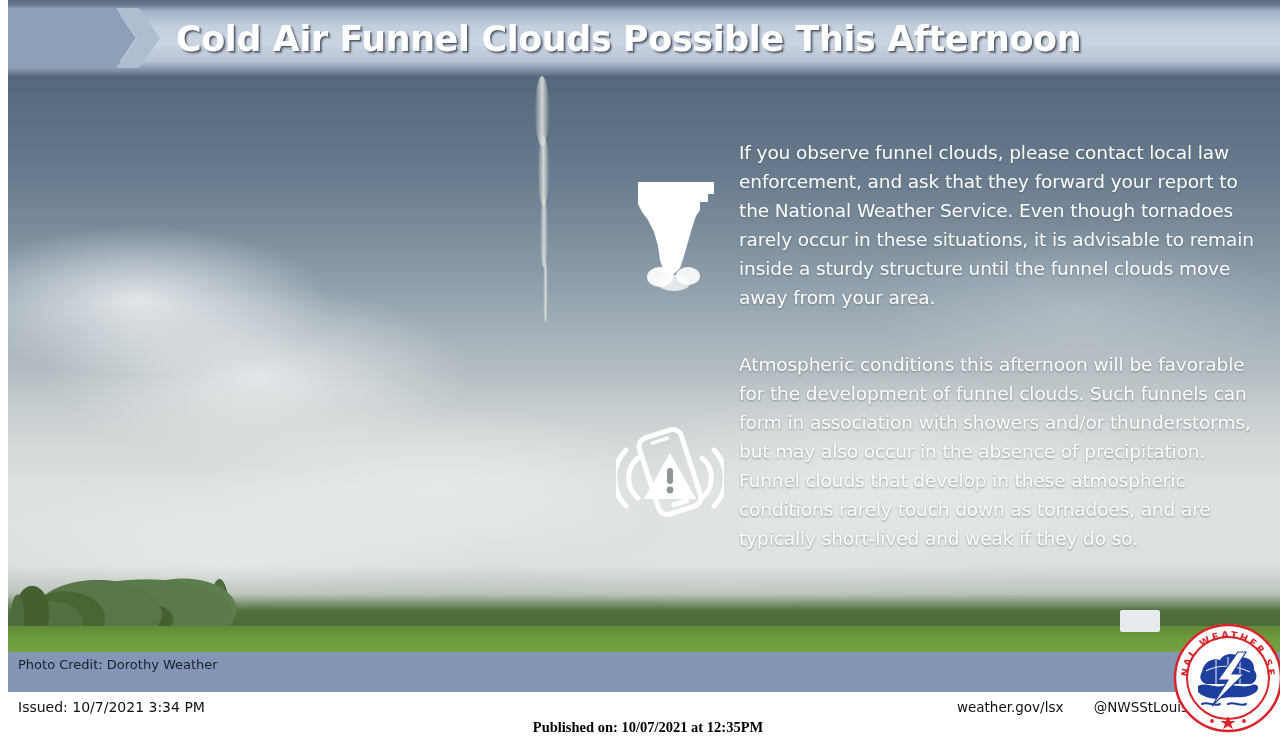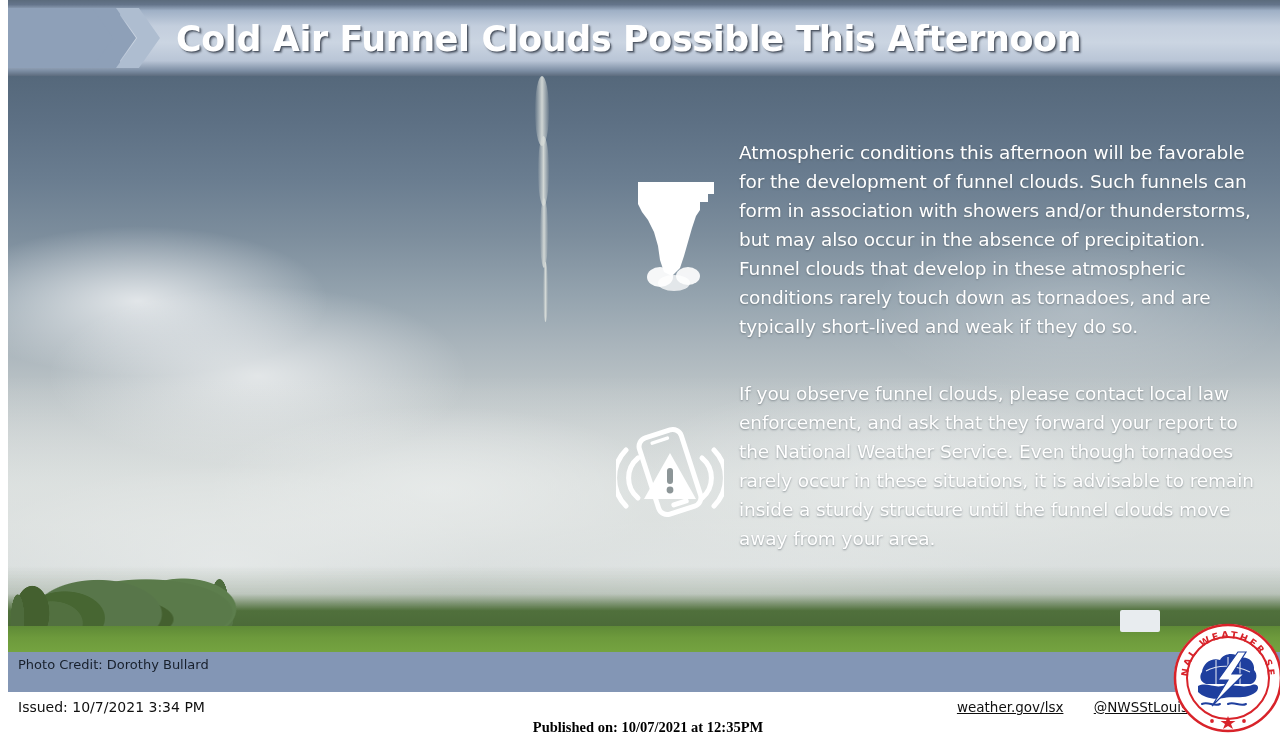--- a/index.html
+++ b/index.html
@@ -164,21 +164,21 @@
   .issued {
     position:absolute; left:10px; top:699px;
     font-family:"DejaVu Sans", sans-serif;
     font-size:14px; color:#101010; white-space:nowrap;
   }
   .links {
     position:absolute; right:100px; top:699px;
     font-family:"DejaVu Sans", sans-serif;
     font-size:13.5px; color:#101010; white-space:nowrap;
   }
-  .links span { margin-left:26px;text-decoration:underline; }
+  .links span { margin-left:26px; }
   .links span:first-child { margin-left:0; }
   .published {
     position:absolute; left:0; right:0; top:719px;
     text-align:center;
     font-family:"Liberation Serif", serif;
     font-weight:bold; font-size:14.5px; color:#000000;
   }
   .nws-logo {
     position:absolute; right:4px; top:622px; width:112px; height:112px;
   }
@@ -242,28 +242,28 @@
       <g fill="none" stroke="#ffffff" stroke-width="5" stroke-linecap="round">
         <path d="M22 38 A 26 26 0 0 0 22 78"></path>
         <path d="M10 30 A 40 40 0 0 0 10 86"></path>
         <path d="M86 38 A 26 26 0 0 1 86 78"></path>
         <path d="M98 30 A 40 40 0 0 1 98 86"></path>
       </g>
     </svg>
   </div>
 
   <div class="body-col">
+    <p class="para">If you observe funnel clouds, please contact local law enforcement, and ask that they forward your report to the National Weather Service. Even though tornadoes rarely occur in these situations, it is advisable to remain inside a sturdy structure until the funnel clouds move away from your area.</p>
     <p class="para">Atmospheric conditions this afternoon will be favorable for the development of funnel clouds. Such funnels can form in association with showers and/or thunderstorms, but may also occur in the absence of precipitation. Funnel clouds that develop in these atmospheric conditions rarely touch down as tornadoes, and are typically short-lived and weak if they do so.</p>
-    <p class="para">If you observe funnel clouds, please contact local law enforcement, and ask that they forward your report to the National Weather Service. Even though tornadoes rarely occur in these situations, it is advisable to remain inside a sturdy structure until the funnel clouds move away from your area.</p>
   </div>
 
   <div class="footer-bar"></div>
 
   <div class="credit">
-    <div>Photo Credit: Dorothy Bullard</div>
+    <div>Photo Credit: Dorothy Weather</div>
   </div>
 
 
   <div class="white-strip"></div>
   <div class="issued">Issued: 10/7/2021 3:34 PM</div>
   <div class="links">
     <span>weather.gov/lsx</span>
     <span>@NWSStLouis</span>
   </div>
   <div class="published">Published on: 10/07/2021 at 12:35PM</div>

